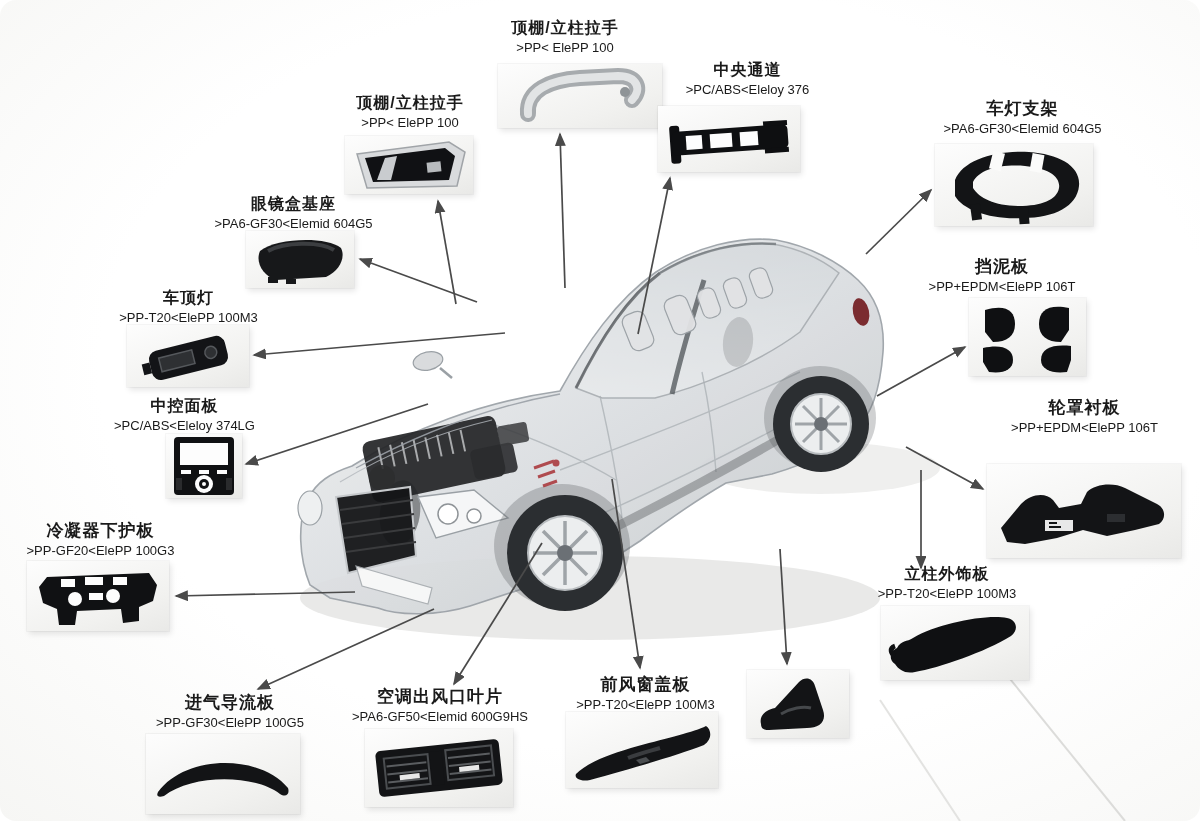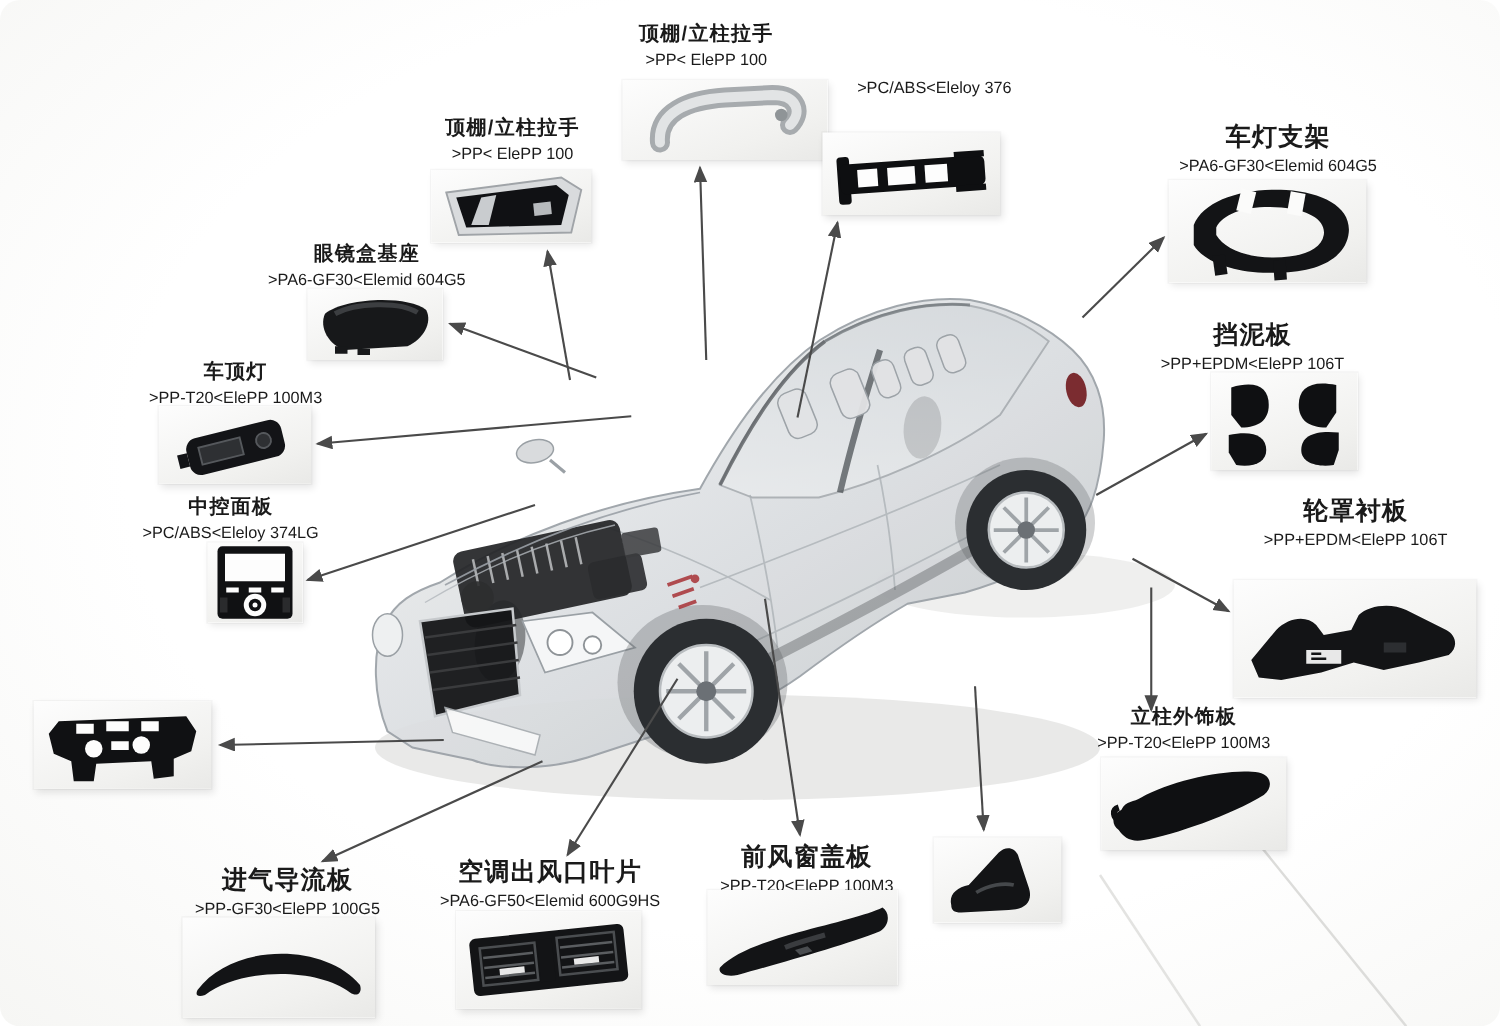--- a/index.html
+++ b/index.html
@@ -5,21 +5,21 @@
   html,body{margin:0;padding:0;background:#ffffff;}
   #canvas{
     position:relative;width:1200px;height:821px;overflow:hidden;
     background:radial-gradient(ellipse at 55% 45%, #ffffff 60%, #f6f6f4 100%);
     font-family:"Liberation Sans","DejaVu Sans",sans-serif;color:#1a1a1a;border-radius:16px;
   }
   svg.scene{position:absolute;left:0;top:0;}
   .label{position:absolute;text-align:center;line-height:1.25;}
   .ltitle{font-weight:700;font-size:16px;letter-spacing:1px;white-space:nowrap;}
   .lspec{font-weight:400;font-size:13px;letter-spacing:0px;white-space:nowrap;margin-top:2px;}
-  .big .ltitle{font-size:20px;}
+  .big .ltitle{font-size:17px;}
   .small .lspec{font-size:10px;}
   .pbox{
     position:absolute;
     background:linear-gradient(160deg,#fdfdfd 0%,#f1f1ef 70%,#e9e9e7 100%);
     box-shadow:0 0 0 1px rgba(0,0,0,0.03), 2px 3px 6px rgba(0,0,0,0.10);
   }
   .pbox svg{display:block;width:100%;height:100%;}
 </style>
 </head>
 <body>
@@ -184,37 +184,42 @@
       <line x1="906" y1="447" x2="983" y2="489" marker-end="url(#arr)"></line>
       <line x1="921" y1="470" x2="921" y2="568" marker-end="url(#arr)"></line>
     </g>
   </svg>
 
   <div class="label" style="left:450px;top:18px;width:230px">
     <div class="ltitle">顶棚/立柱拉手</div>
     <div class="lspec">&gt;PP&lt; ElePP 100</div>
   </div>
   <div class="label" style="left:640px;top:60px;width:215px">
+    <div class="ltitle">中央通道</div>
     <div class="lspec">&gt;PC/ABS&lt;Eleloy 376</div>
   </div>
   <div class="label" style="left:315px;top:93px;width:190px">
     <div class="ltitle">顶棚/立柱拉手</div>
     <div class="lspec">&gt;PP&lt; ElePP 100</div>
   </div>
   <div class="label" style="left:196px;top:194px;width:195px">
     <div class="ltitle">眼镜盒基座</div>
     <div class="lspec">&gt;PA6-GF30&lt;Elemid 604G5</div>
   </div>
   <div class="label" style="left:96px;top:288px;width:185px">
     <div class="ltitle">车顶灯</div>
     <div class="lspec">&gt;PP-T20&lt;ElePP 100M3</div>
   </div>
   <div class="label" style="left:92px;top:396px;width:185px">
     <div class="ltitle">中控面板</div>
     <div class="lspec">&gt;PC/ABS&lt;Eleloy 374LG</div>
+  </div>
+  <div class="label big" style="left:8px;top:520px;width:185px">
+    <div class="ltitle">冷凝器下护板</div>
+    <div class="lspec">&gt;PP-GF20&lt;ElePP 100G3</div>
   </div>
   <div class="label big" style="left:135px;top:692px;width:190px">
     <div class="ltitle">进气导流板</div>
     <div class="lspec">&gt;PP-GF30&lt;ElePP 100G5</div>
   </div>
   <div class="label big" style="left:340px;top:686px;width:200px">
     <div class="ltitle">空调出风口叶片</div>
     <div class="lspec">&gt;PA6-GF50&lt;Elemid 600G9HS</div>
   </div>
   <div class="label big" style="left:548px;top:674px;width:195px">

